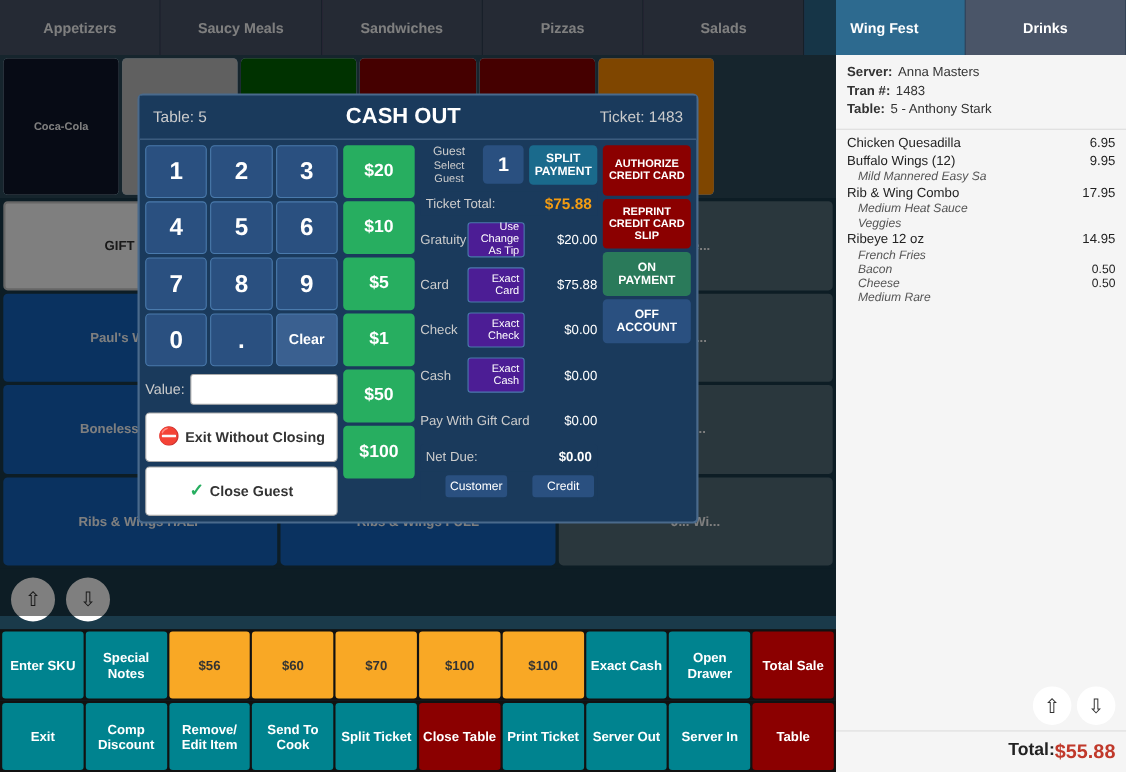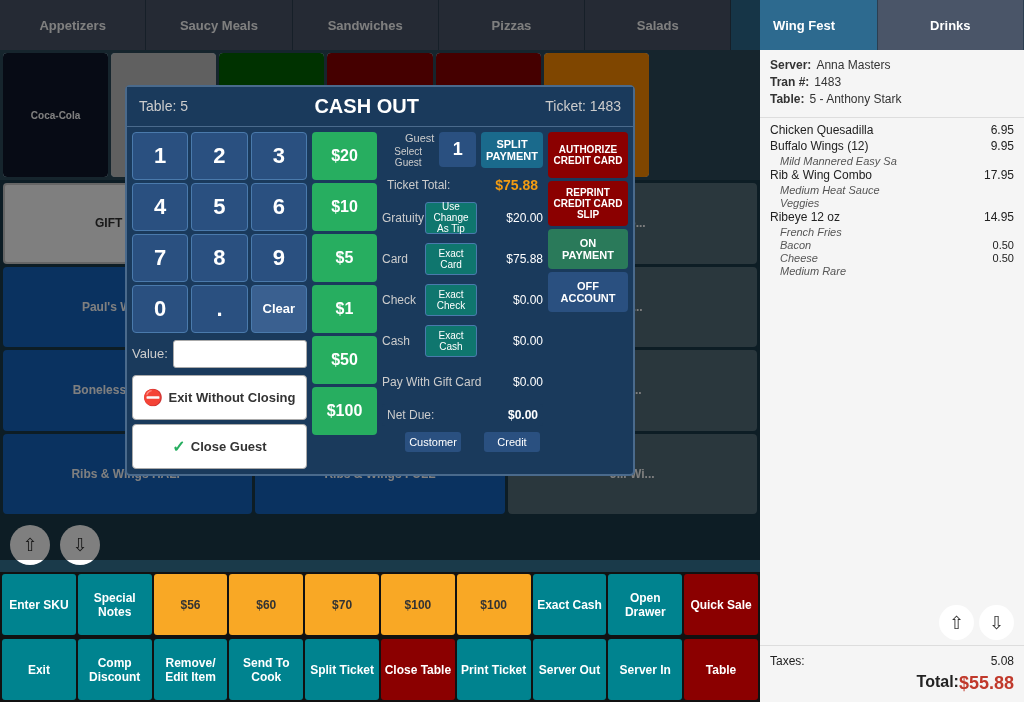--- a/index.html
+++ b/index.html
@@ -349,21 +349,21 @@
       gap: 3px;
     }
     #payment-top {
       display: flex;
       gap: 5px;
       margin-bottom: 3px;
     }
     .guest-box {
       display: flex;
       flex-direction: column;
-      align-items: flex-end;
+      align-items: center;
       gap: 2px;
     }
     .guest-label { color: #ccc; font-size: 11px; }
     .guest-select-label { color: #ccc; font-size: 10px; text-align: center; }
     .guest-number {
       background: #2a5080;
       color: white;
       width: 40px; height: 35px;
       border-radius: 4px;
       display: flex; align-items: center; justify-content: center;
@@ -396,27 +396,27 @@
       align-items: center;
       gap: 3px;
       height: 38px;
     }
     .payment-method-label {
       color: #ccc;
       font-size: 12px;
       width: 40px;
     }
     .exact-btn {
-      background: #0f766e;
+      background: #4c1d95;
       color: white;
       border: 1px solid #4a7aac;
       border-radius: 3px;
       font-size: 10px;
       padding: 3px 4px;
-      text-align: center;
+      text-align: right;
       cursor: pointer;
       width: 52px;
       height: 32px;
       display: flex; align-items: center; justify-content: center;
     }
     .payment-value {
       color: white;
       font-size: 12px;
       flex: 1;
       text-align: right;
@@ -569,21 +569,21 @@
       <div id="bottom-bar1">
       <div class="action-btn btn-teal">Enter SKU</div>
           <div class="action-btn btn-teal">Special Notes</div>
           <div class="action-btn btn-yellow">$56</div>
           <div class="action-btn btn-yellow">$60</div>
           <div class="action-btn btn-yellow">$70</div>
           <div class="action-btn btn-yellow">$100</div>
           <div class="action-btn btn-yellow">$100</div>
           <div class="action-btn btn-teal">Exact Cash</div>
           <div class="action-btn btn-teal">Open Drawer</div>
-          <div class="action-btn btn-maroon">Quick Sale</div>
+          <div class="action-btn btn-maroon">Total Sale</div>
         </div>
 
       <div id="bottom-bar2">
       <div class="action-btn btn-teal">Exit</div>
           <div class="action-btn btn-teal">Comp Discount</div>
           <div class="action-btn btn-teal">Remove/ Edit Item</div>
           <div class="action-btn btn-teal">Send To Cook</div>
           <div class="action-btn btn-teal">Split Ticket</div>
           <div class="action-btn btn-maroon">Close Table</div>
           <div class="action-btn btn-teal">Print Ticket</div>
@@ -638,24 +638,20 @@
             <span class="order-modifier">Cheese</span>
             <span class="modifier-price">0.50</span>
           </div>
           <div class="order-modifier">Medium Rare</div>
         </div>
       <div id="right-nav-arrows">
         <button class="nav-arrow-btn" style="width:35px;height:35px;">⇧</button>
         <button class="nav-arrow-btn" style="width:35px;height:35px;">⇩</button>
       </div>
       <div id="order-footer">
-        <div class="taxes-row">
-          <span>Taxes:</span>
-          <span>5.08</span>
-        </div>
         <div class="total-row">
           <span>Total:</span>
           <span class="total-amount">$55.88</span>
         </div>
       </div>
     </div>
 
   </div>
 
   <div id="modal-overlay">

